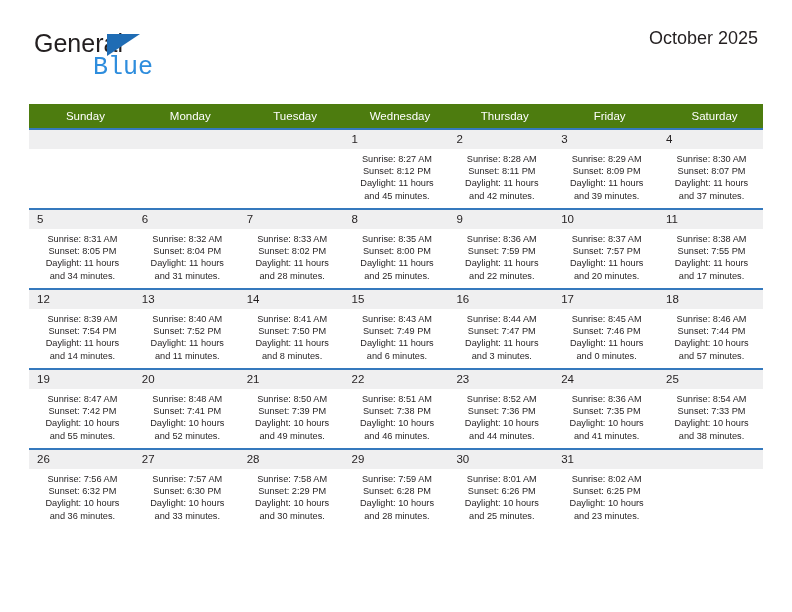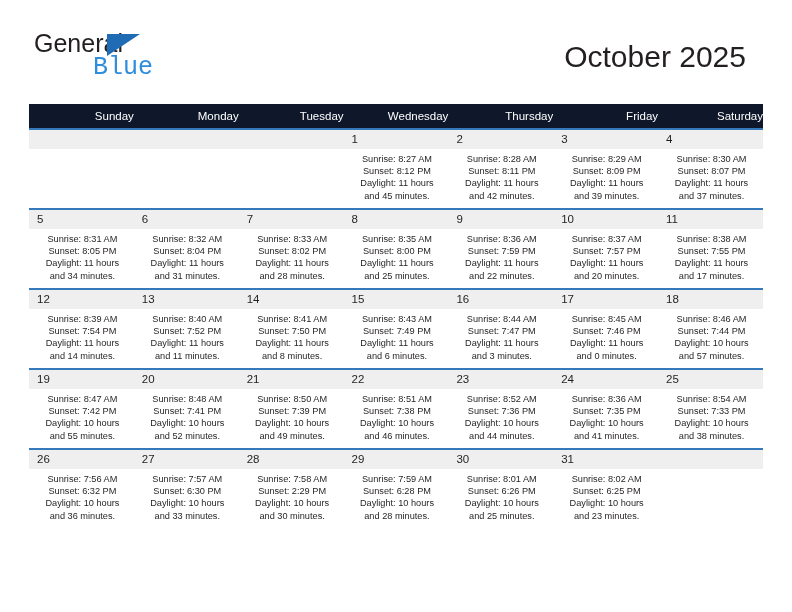--- a/index.html
+++ b/index.html
@@ -64,48 +64,48 @@
     line-height: 1;
     font-family: Liberation Mono, monospace;
   }
   .title-block {
     position: absolute;
     right: 0;
     top: 0;
     text-align: right;
   }
   .cal-title {
-    font-size: 30px;
+    font-size: 18px;
     font-weight: normal;
     color: #231f20;
     line-height: 1.15;
-    margin: 12px;
+    margin: 0;
   }
   .cal-subtitle {
     font-size: 14.5px;
     color: #231f20;
     margin-top: 9px;
     line-height: 1.1;
   }
 
   
   .calendar {
     position: absolute;
     top: 104px;
     left: 29px;
     width: 734px;
     border-collapse: collapse;
     table-layout: fixed;
   }
   .calendar th {
-    background: #0f172a;
+    background: #4d7c0f;
     color: #ffffff;
     font-size: 11.5px;
     font-weight: normal;
-    text-align: right;
+    text-align: center;
     padding: 6px 0 6px 8px;
     height: 12px;
     border: none;
   }
   .calendar td {
     width: 104.85px;
     height: 78px;
     vertical-align: top;
     padding: 0;
     border: none;

